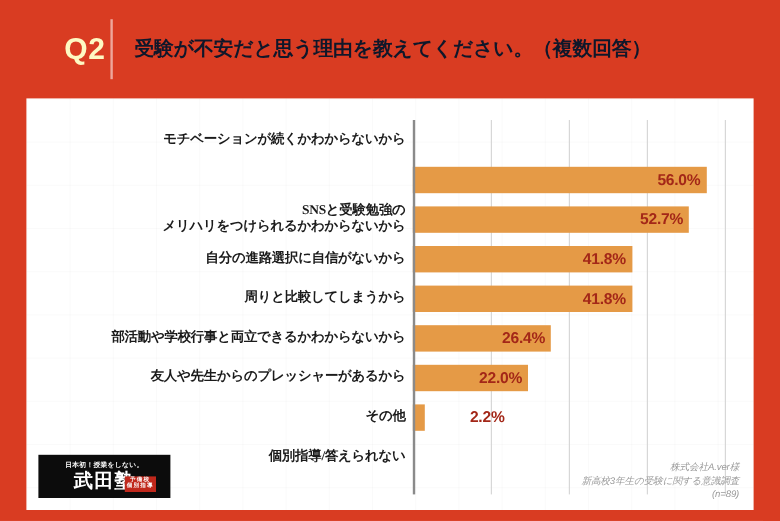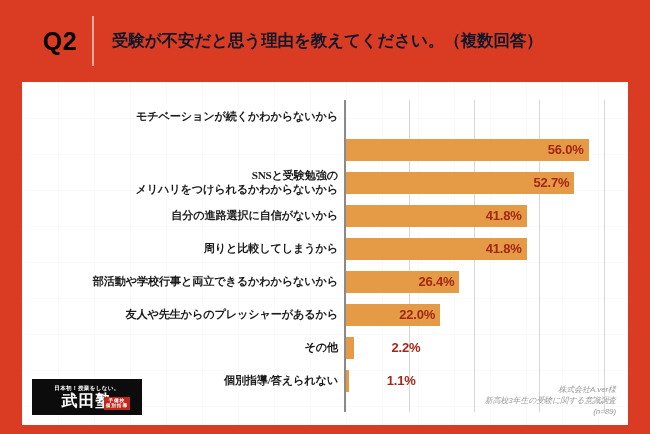--- a/index.html
+++ b/index.html
@@ -26,27 +26,27 @@
   .header {
     position: absolute;
     left: 0;
     top: 0;
     width: 650px;
     height: 82px;
     display: flex;
     align-items: center;
   }
   .q-number {
-    color: #000000;
+    color: #fef9c3;
     font-size: 25px;
     font-weight: bold;
     letter-spacing: 0.5px;
     margin-left: 32px;
     width: 56px;
-    text-align: center;
+    text-align: right;
   }
   .header-divider {
     width: 2px;
     height: 50px;
     background: rgba(255,255,255,0.55);
     margin-left: 4px;
     margin-right: 18px;
   }
   .q-title {
     color: #0f172a;
@@ -324,25 +324,20 @@
             <div class="bar-wrap">
               <div class="bar tiny" style="width: 9.6px;">
                 <span class="bar-value">2.2%</span>
               </div>
             </div>
           </div>
           <div class="row">
             <div class="row-label">
               <span>個別指導/答えられない</span>
             </div>
-            <div class="bar-wrap">
-              <div class="bar tiny" style="width: 4.8px;">
-                <span class="bar-value">1.1%</span>
-              </div>
-            </div>
           </div>
         </div>
     </div>
 
     <div class="logo">
       <div class="logo-top">日本初！授業をしない。</div>
       <div class="logo-main">
         <span>武田塾</span>
         <span class="logo-stamp">予備校
 個別指導</span>

